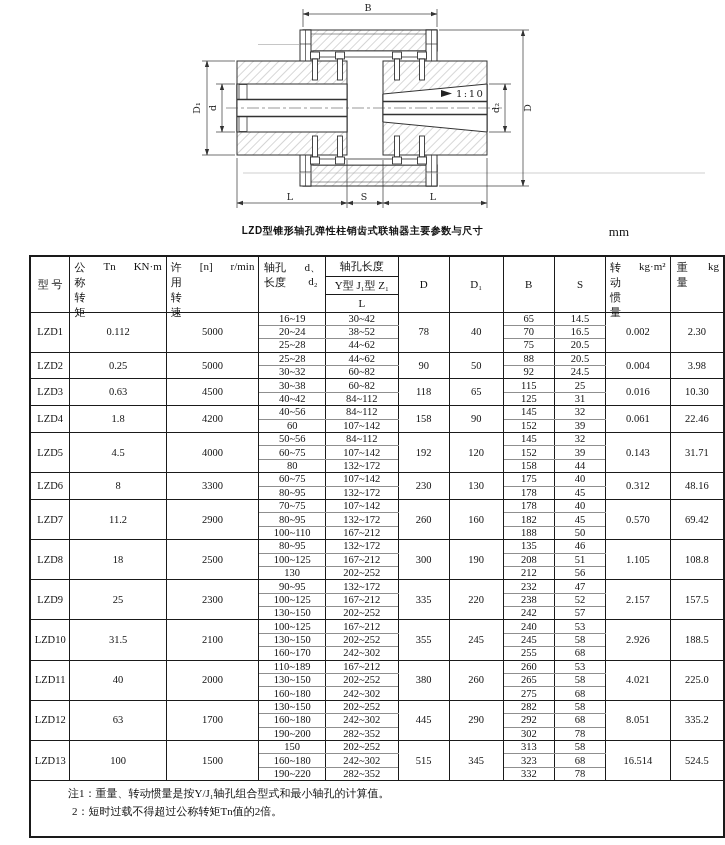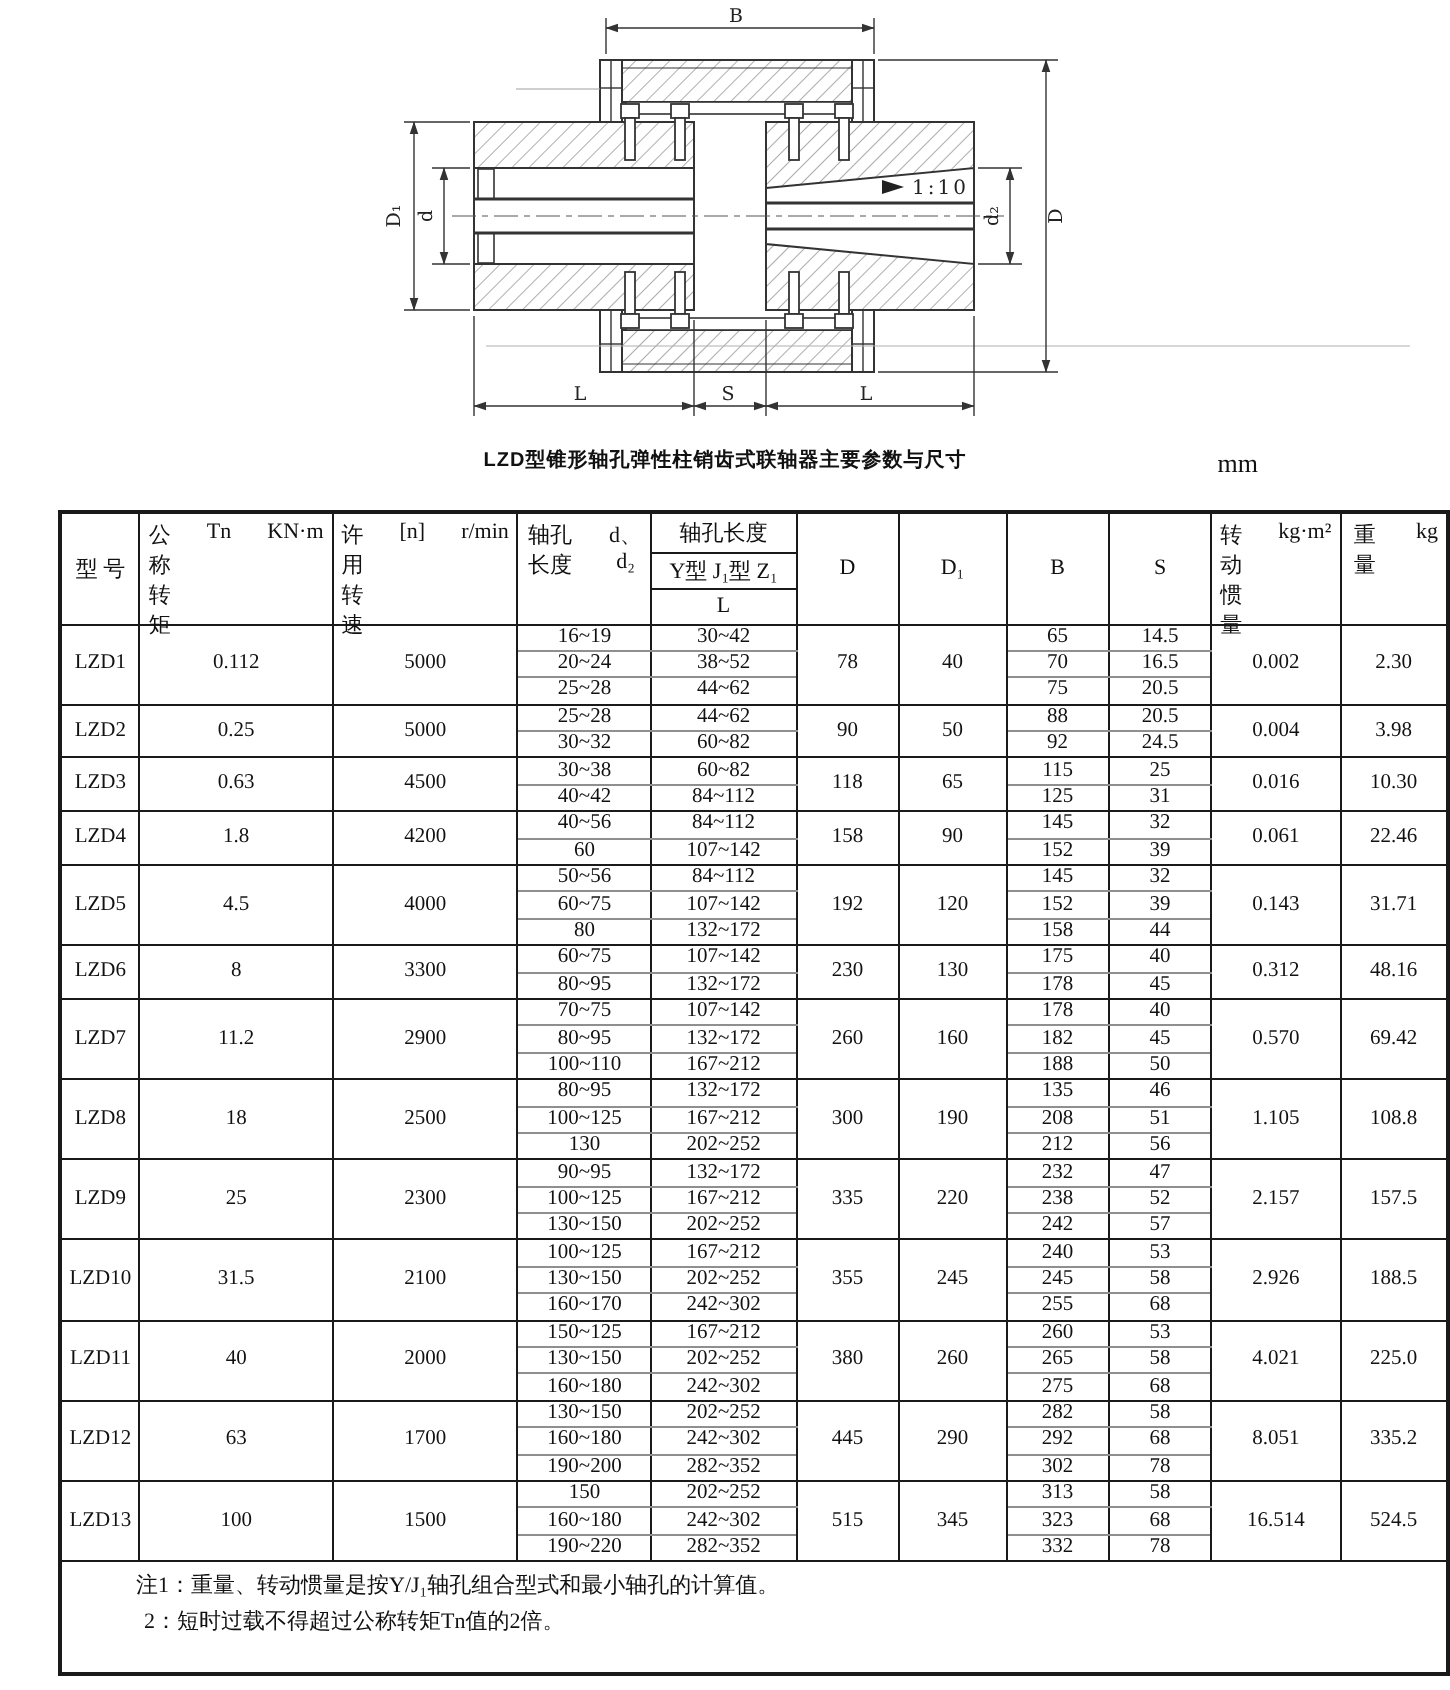--- a/index.html
+++ b/index.html
@@ -443,21 +443,21 @@
         <tr class="sub">
           <td>160~170</td>
           <td>242~302</td>
           <td>255</td>
           <td>68</td>
         </tr>
         <tr class="grp subprev">
           <td rowspan="3">LZD11</td>
           <td rowspan="3">40</td>
           <td rowspan="3">2000</td>
-          <td>150~125</td>
+          <td>110~189</td>
           <td>167~212</td>
           <td rowspan="3">380</td>
           <td rowspan="3">260</td>
           <td>260</td>
           <td>53</td>
           <td rowspan="3">4.021</td>
           <td rowspan="3">225.0</td>
         </tr>
         <tr class="sub subprev">
           <td>130~150</td>

